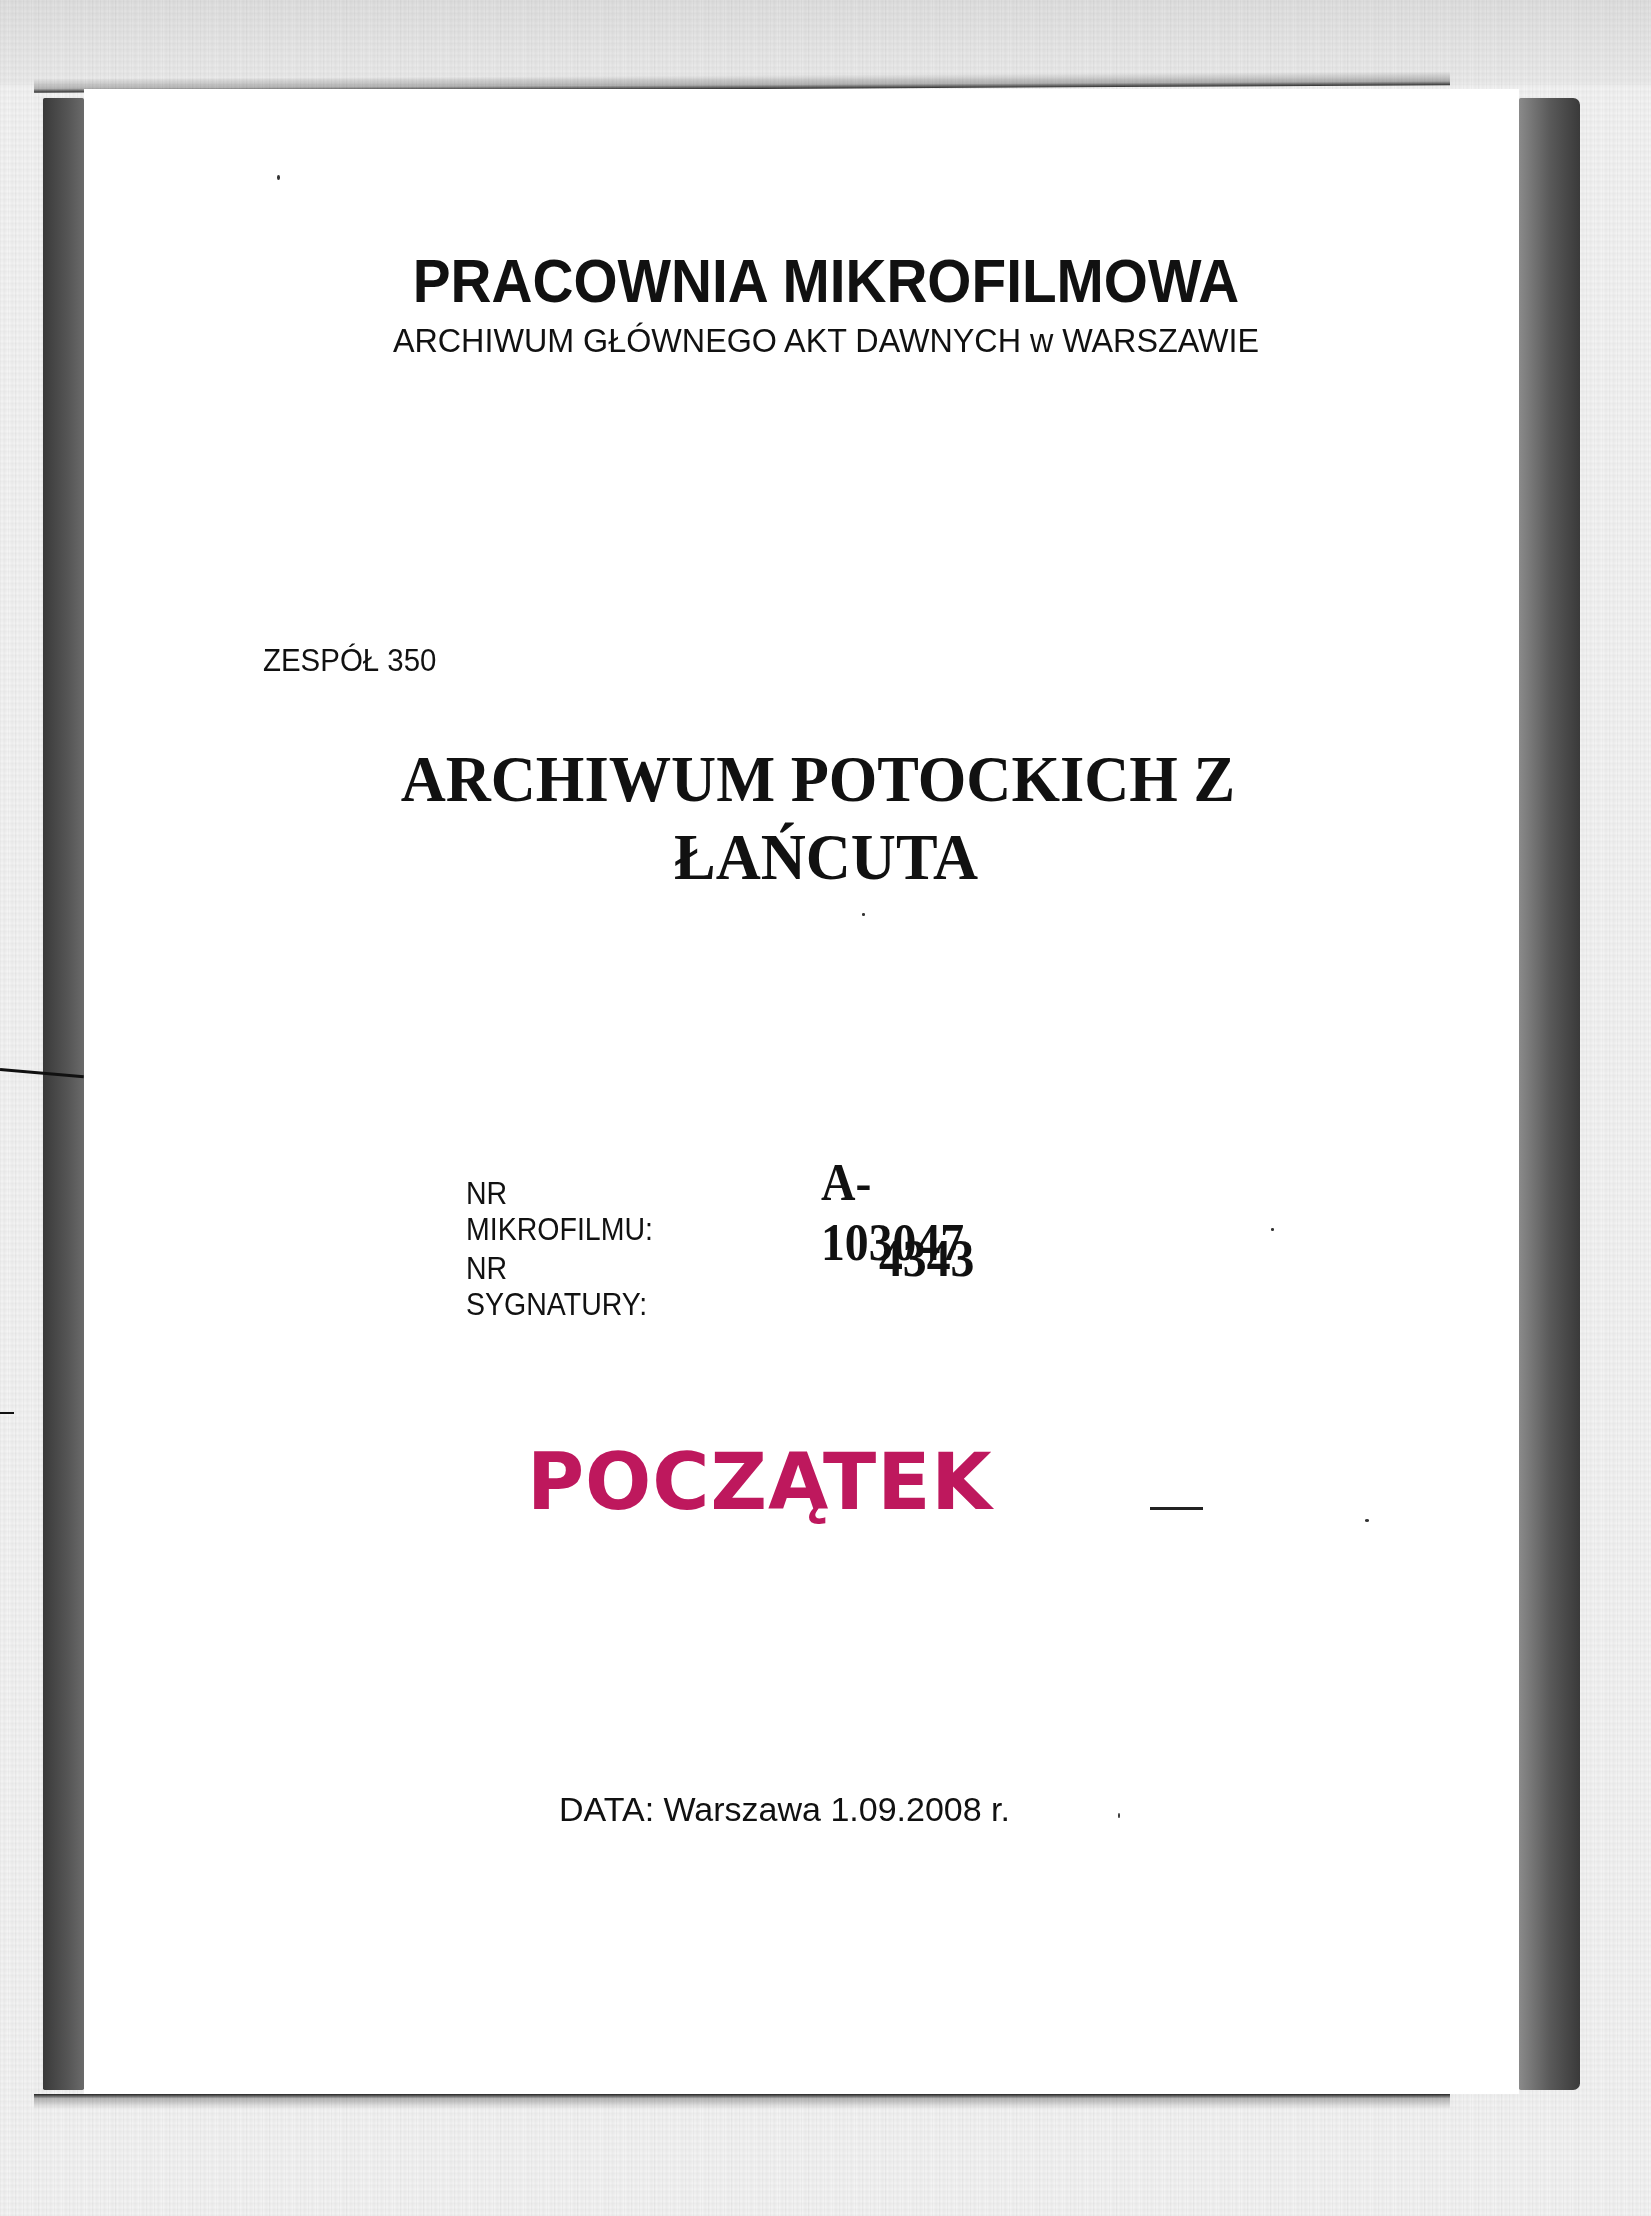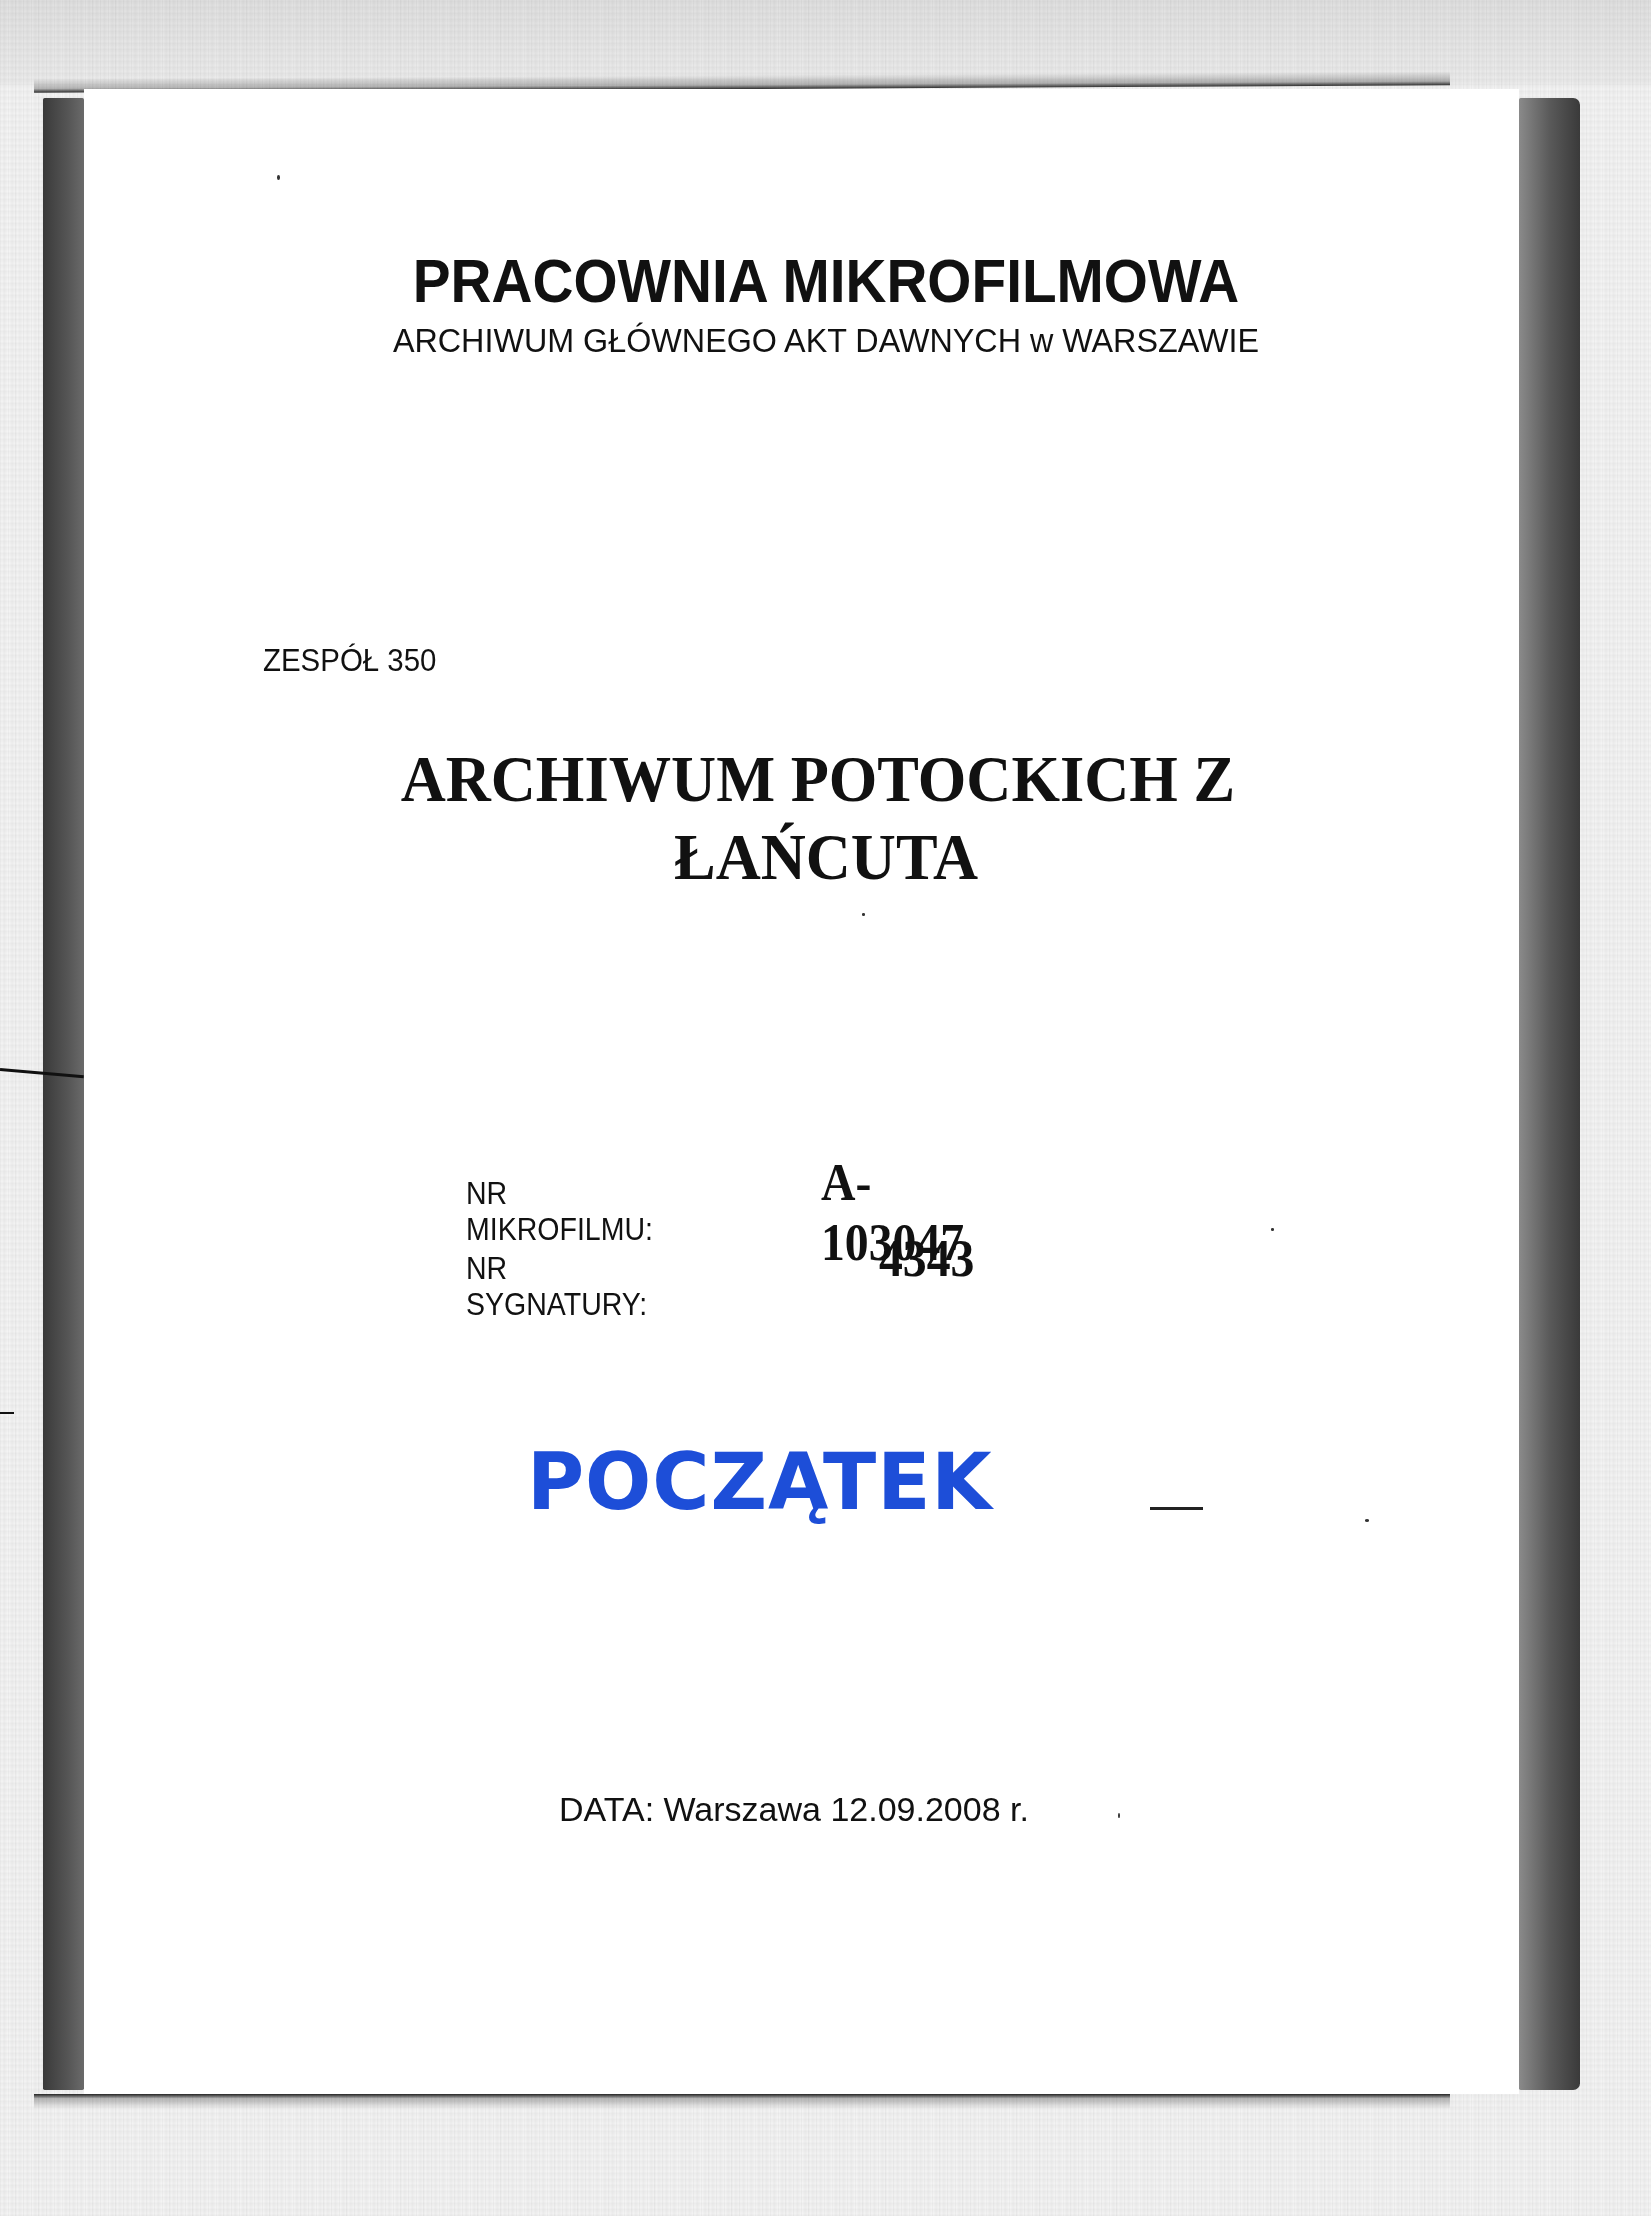--- a/index.html
+++ b/index.html
@@ -129,21 +129,21 @@
     .mf-label { left: 466px; top: 1176px; }
     .mf-value { left: 821px; top: 1152px; }
     .sg-label { left: 466px; top: 1251px; }
     .sg-value { left: 879px; top: 1228px; }
     .status-stamp {
       left: 527px; top: 1437px;
       font-family: "DejaVu Sans", sans-serif;
       font-weight: bold;
       font-size: 78px;
       letter-spacing: 0.9px;
-      color: #1d4ed8;
+      color: #be185d;
     }
     .date-line {
       left: 559px; top: 1790px;
       font-family: "Liberation Sans", sans-serif;
       font-size: 34px;
     }
     .speck {
       position: absolute;
       background: #333;
       border-radius: 50%;
@@ -179,20 +179,20 @@
 </div>
 
 <div class="field-row">
   <span class="field-label sg-label">NR SYGNATURY:</span>
   <span class="field-value sg-value">4343</span>
 </div>
 
 <div class="block status-stamp">POCZĄTEK</div>
 <div class="dash-mark"></div>
 
-<div class="block date-line">DATA: Warszawa 12.09.2008 r.</div>
+<div class="block date-line">DATA: Warszawa 1.09.2008 r.</div>
 
 <div class="speck" style="left:277px;top:175px;width:3.4px;height:5.1px;"></div>
 <div class="speck" style="left:862px;top:913px;width:2.6px;height:2.6px;"></div>
 <div class="speck" style="left:1271px;top:1228px;width:2.6px;height:2.6px;"></div>
 <div class="speck" style="left:1118px;top:1813px;width:1.7px;height:5.1px;"></div>
 <div class="speck" style="left:1365px;top:1519px;width:4.3px;height:2.6px;"></div>
 
 
 </body></html>

